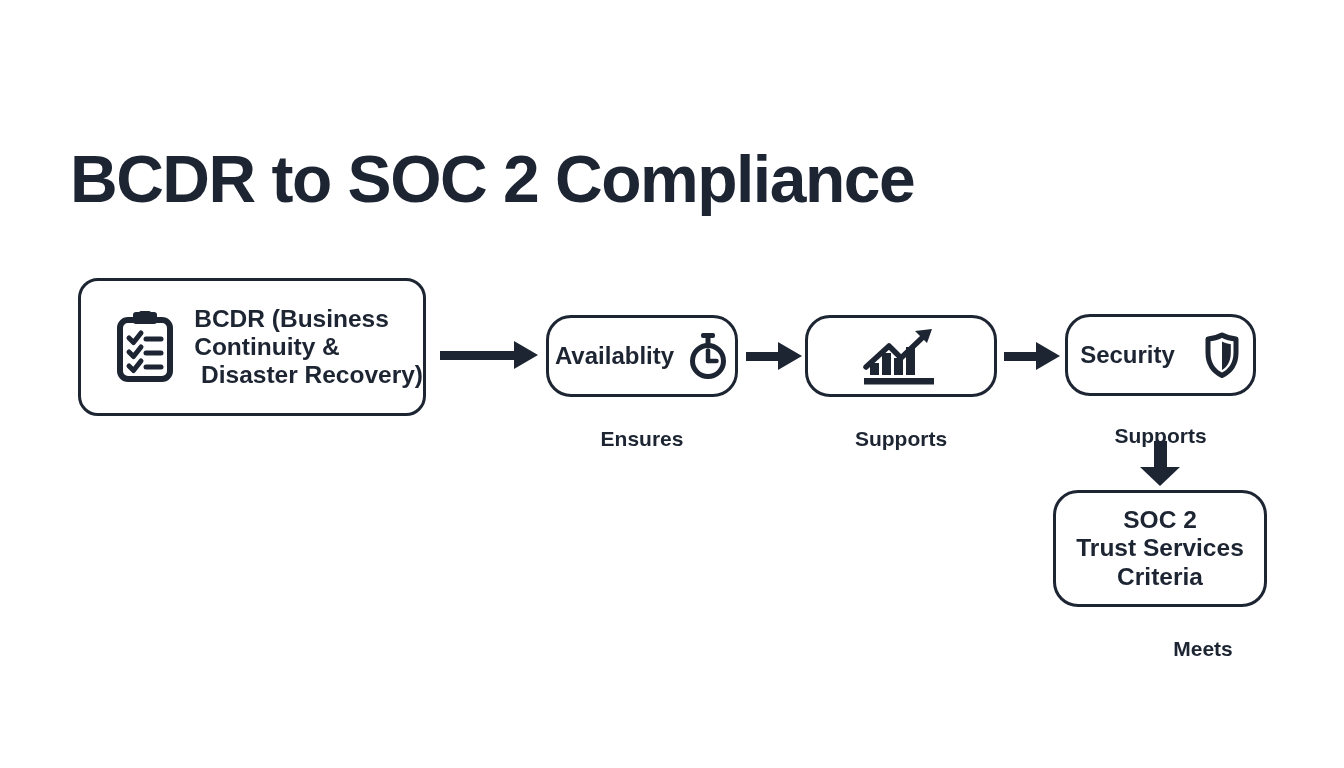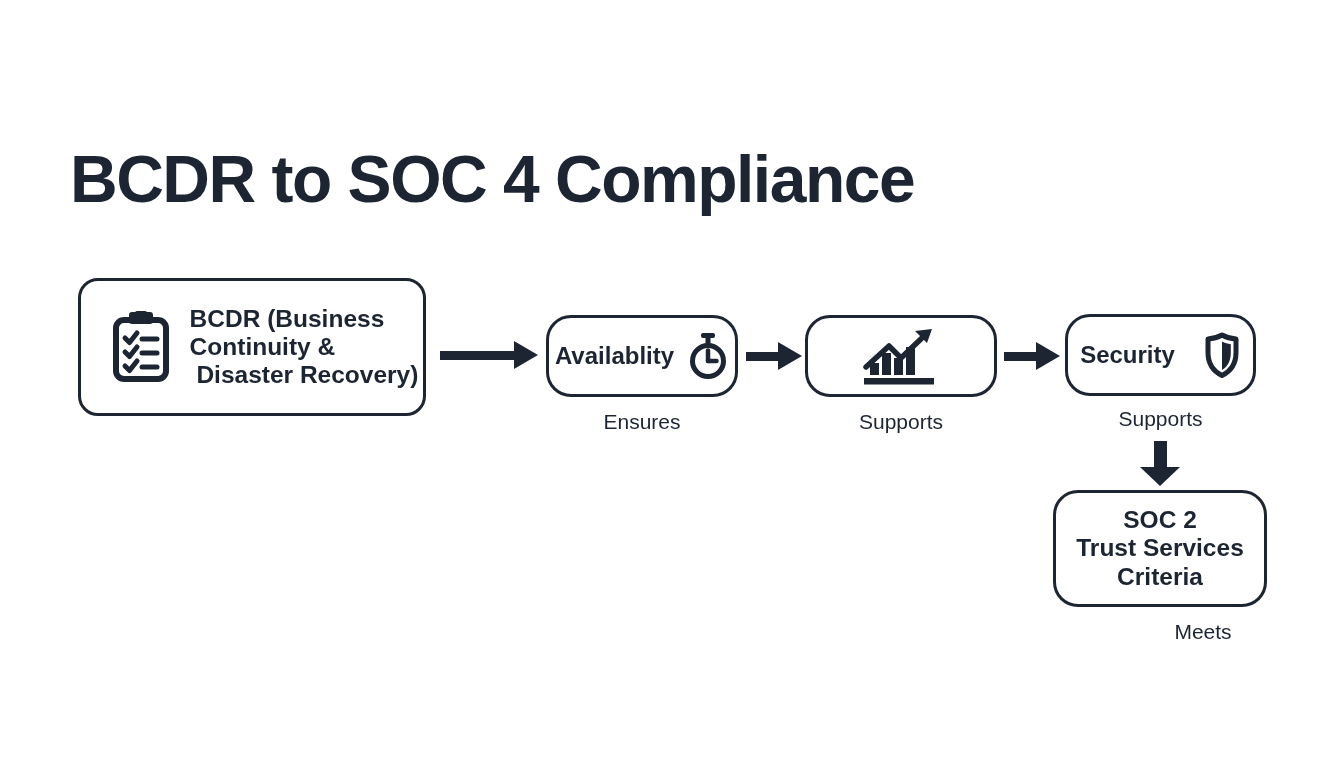--- a/index.html
+++ b/index.html
@@ -14,31 +14,31 @@
     position:absolute; left:70px; top:102px;
     font-size:66px; font-weight:bold; letter-spacing:-1.5px; line-height:1;
     white-space:nowrap;
   }
   .node {
     position:absolute; border:3.5px solid var(--ink); border-radius:25px;
     background:var(--bg); display:flex; align-items:center; justify-content:center;
   }
   .node .label { font-weight:bold; white-space:pre-wrap; }
   #box-bcdr { left:78px; top:278px; width:348px; height:138px; border-radius:20px;
-              justify-content:center; padding-left:26px; gap:20px; }
+              justify-content:flex-end; padding-left:26px; gap:20px; }
   #box-bcdr .label { font-size:24.5px; line-height:28px; }
   #box-availability { left:546px; top:315px; width:192px; height:82px; gap:13px; }
   #box-availability .label { font-size:24px; }
   #box-growth { left:805px; top:315px; width:192px; height:82px; }
   #box-security { left:1065px; top:314px; width:191px; height:82px; gap:28px; }
   #box-security .label { font-size:24px; }
   #box-soc2 { left:1053px; top:490px; width:214px; height:117px; }
   #box-soc2 .label { font-size:24.5px; line-height:28.5px; text-align:center; white-space:pre-line; }
   .caption {
-    position:absolute; font-size:21px; font-weight:normal; text-align:center;
+    position:absolute; font-size:21px; font-weight:bold; text-align:center;margin-top:17px;
   }
   #caption-ensures { left:546px; top:410px; width:192px; }
   #caption-supports-growth { left:805px; top:410px; width:192px; }
   #caption-supports-security { left:1065px; top:407px; width:191px; }
   #caption-meets { left:1096px; top:620px; width:214px; }
   .harrow { position:absolute; display:flex; align-items:center; height:28px; }
   .harrow .shaft { flex:1; height:9px; background:var(--ink); }
   .harrow .head {
     width:0; height:0;
     border-left:24px solid var(--ink);
@@ -56,21 +56,21 @@
   }
   #arrow-down { left:1140px; top:441px; width:40px; }
   .icon { flex:0 0 auto; display:block; }
   svg { display:block; }
 </style>
 </head>
 <body>
 
 <div class="canvas">
 
-  <h1 class="title">BCDR to SOC 4 Compliance</h1>
+  <h1 class="title">BCDR to SOC 2 Compliance</h1>
 
   <div class="node" id="box-bcdr">
     <svg class="icon" width="58" height="72" viewBox="0 0 58 72" fill="none">
       <rect x="4" y="9" width="50" height="59" rx="8" stroke="#1d2533" stroke-width="6"></rect>
       <rect x="17" y="1" width="24" height="12" rx="3" fill="#1d2533"></rect>
       <rect x="23" y="0" width="12" height="6" rx="2" fill="#1d2533"></rect>
       <path d="M13 27 l4.5 4.5 L25 22" stroke="#1d2533" stroke-width="5" stroke-linecap="round" stroke-linejoin="round"></path>
       <path d="M30 28 H45" stroke="#1d2533" stroke-width="5" stroke-linecap="round"></path>
       <path d="M13 41 l4.5 4.5 L25 36" stroke="#1d2533" stroke-width="5" stroke-linecap="round" stroke-linejoin="round"></path>
       <path d="M30 42 H45" stroke="#1d2533" stroke-width="5" stroke-linecap="round"></path>

